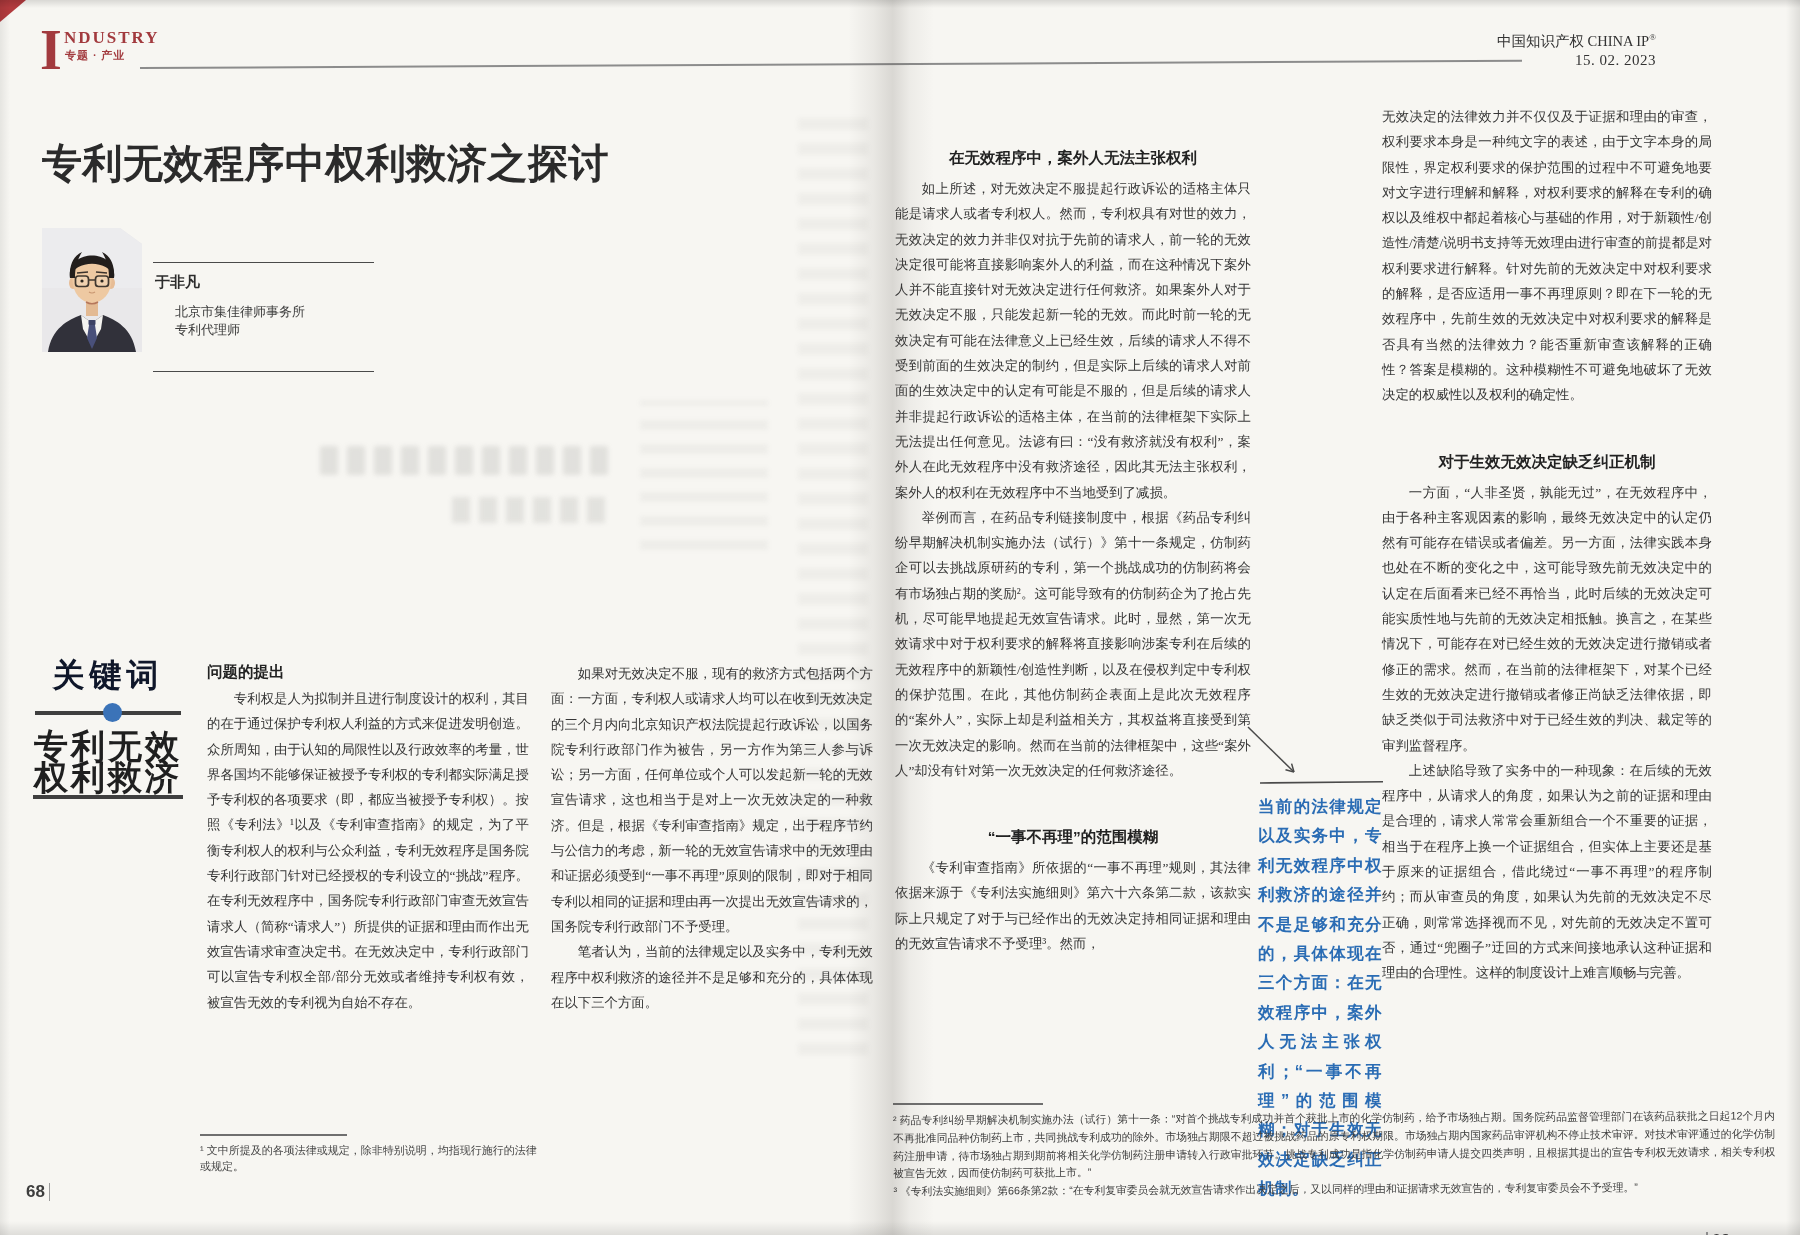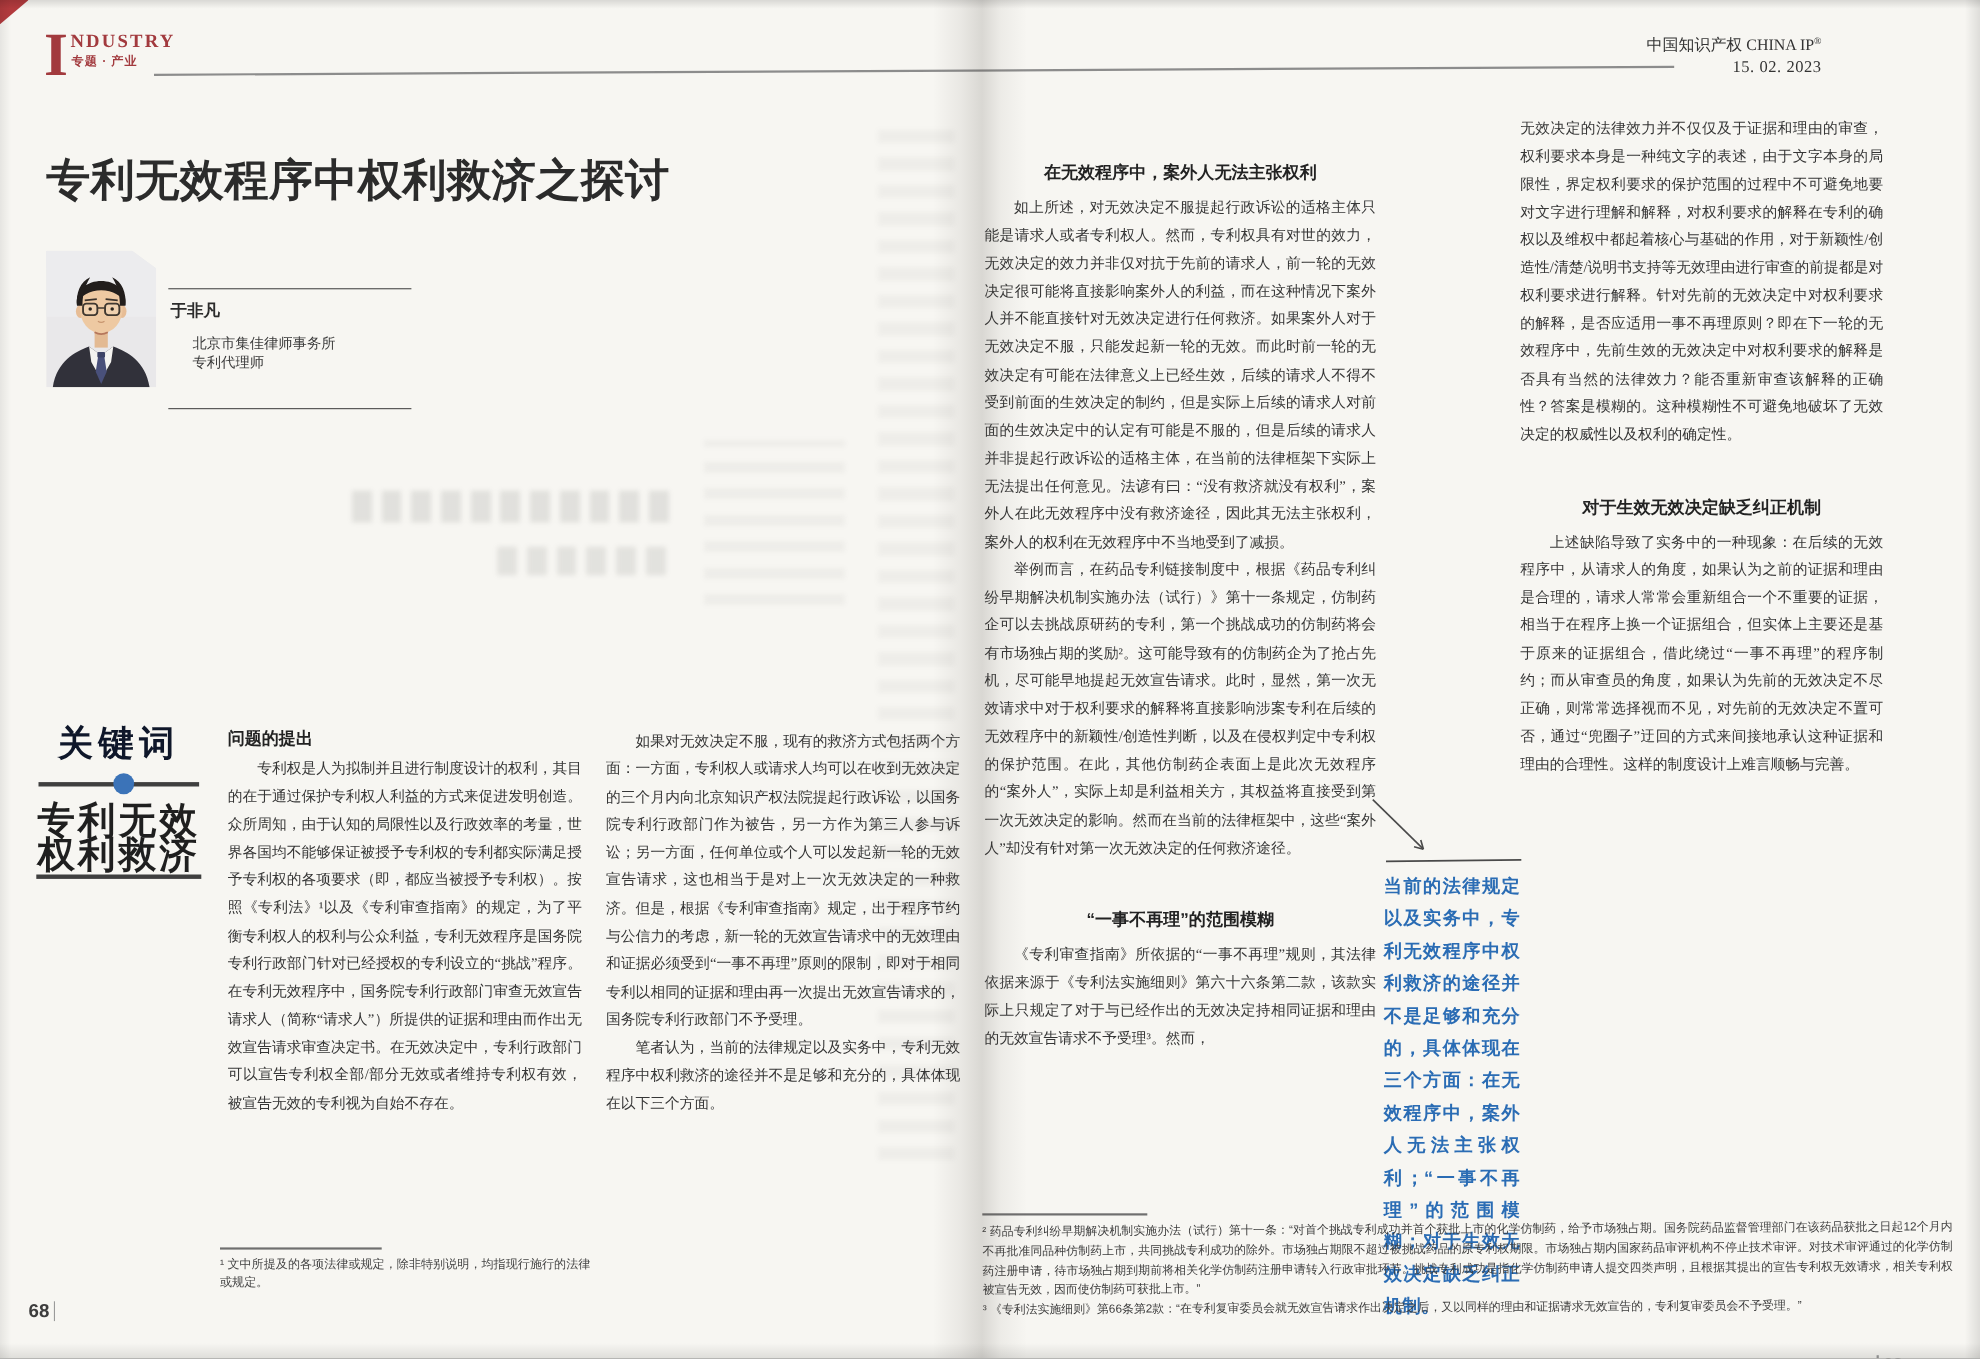--- a/index.html
+++ b/index.html
@@ -181,20 +181,21 @@
       <line x1="8" y1="3" x2="54" y2="48" stroke="#4a4a4a" stroke-width="1.5"></line>
       <path d="M54,48 L45.5,45.8 M54,48 L51.6,39.6" stroke="#4a4a4a" stroke-width="1.5" fill="none"></path>
       <line x1="20" y1="59" x2="143" y2="57.8" stroke="#4a4a4a" stroke-width="1.6"></line>
     </svg>
   </div>
   <div class="pull-quote">当前的法律规定以及实务中，专利无效程序中权利救济的途径并不是足够和充分的，具体体现在三个方面：在无效程序中，案外人无法主张权利；“一事不再理”的范围模糊；对于生效无效决定缺乏纠正机制。</div>
 
   <div class="col" style="left:1382px;top:104px;width:330px;">
     <p class="noindent">无效决定的法律效力并不仅仅及于证据和理由的审查，权利要求本身是一种纯文字的表述，由于文字本身的局限性，界定权利要求的保护范围的过程中不可避免地要对文字进行理解和解释，对权利要求的解释在专利的确权以及维权中都起着核心与基础的作用，对于新颖性/创造性/清楚/说明书支持等无效理由进行审查的前提都是对权利要求进行解释。针对先前的无效决定中对权利要求的解释，是否应适用一事不再理原则？即在下一轮的无效程序中，先前生效的无效决定中对权利要求的解释是否具有当然的法律效力？能否重新审查该解释的正确性？答案是模糊的。这种模糊性不可避免地破坏了无效决定的权威性以及权利的确定性。</p>
     <div class="bodyhead center mt10 mb6">对于生效无效决定缺乏纠正机制</div>
+    <p>一方面，“人非圣贤，孰能无过”，在无效程序中，由于各种主客观因素的影响，最终无效决定中的认定仍然有可能存在错误或者偏差。另一方面，法律实践本身也处在不断的变化之中，这可能导致先前无效决定中的认定在后面看来已经不再恰当，此时后续的无效决定可能实质性地与先前的无效决定相抵触。换言之，在某些情况下，可能存在对已经生效的无效决定进行撤销或者修正的需求。然而，在当前的法律框架下，对某个已经生效的无效决定进行撤销或者修正尚缺乏法律依据，即缺乏类似于司法救济中对于已经生效的判决、裁定等的审判监督程序。</p>
     <p>上述缺陷导致了实务中的一种现象：在后续的无效程序中，从请求人的角度，如果认为之前的证据和理由是合理的，请求人常常会重新组合一个不重要的证据，相当于在程序上换一个证据组合，但实体上主要还是基于原来的证据组合，借此绕过“一事不再理”的程序制约；而从审查员的角度，如果认为先前的无效决定不尽正确，则常常选择视而不见，对先前的无效决定不置可否，通过“兜圈子”迂回的方式来间接地承认这种证据和理由的合理性。这样的制度设计上难言顺畅与完善。</p>
   </div>
 
   <div class="fn-rule-right"></div>
   <div class="fn-right">
     <p>² 药品专利纠纷早期解决机制实施办法（试行）第十一条：“对首个挑战专利成功并首个获批上市的化学仿制药，给予市场独占期。国务院药品监督管理部门在该药品获批之日起12个月内不再批准同品种仿制药上市，共同挑战专利成功的除外。市场独占期限不超过被挑战药品的原专利权期限。市场独占期内国家药品审评机构不停止技术审评。对技术审评通过的化学仿制药注册申请，待市场独占期到期前将相关化学仿制药注册申请转入行政审批环节。挑战专利成功是指化学仿制药申请人提交四类声明，且根据其提出的宣告专利权无效请求，相关专利权被宣告无效，因而使仿制药可获批上市。”</p>
     <p>³ 《专利法实施细则》第66条第2款：“在专利复审委员会就无效宣告请求作出决定之后，又以同样的理由和证据请求无效宣告的，专利复审委员会不予受理。”</p>
   </div>
 
   <div class="folio folio-right">

